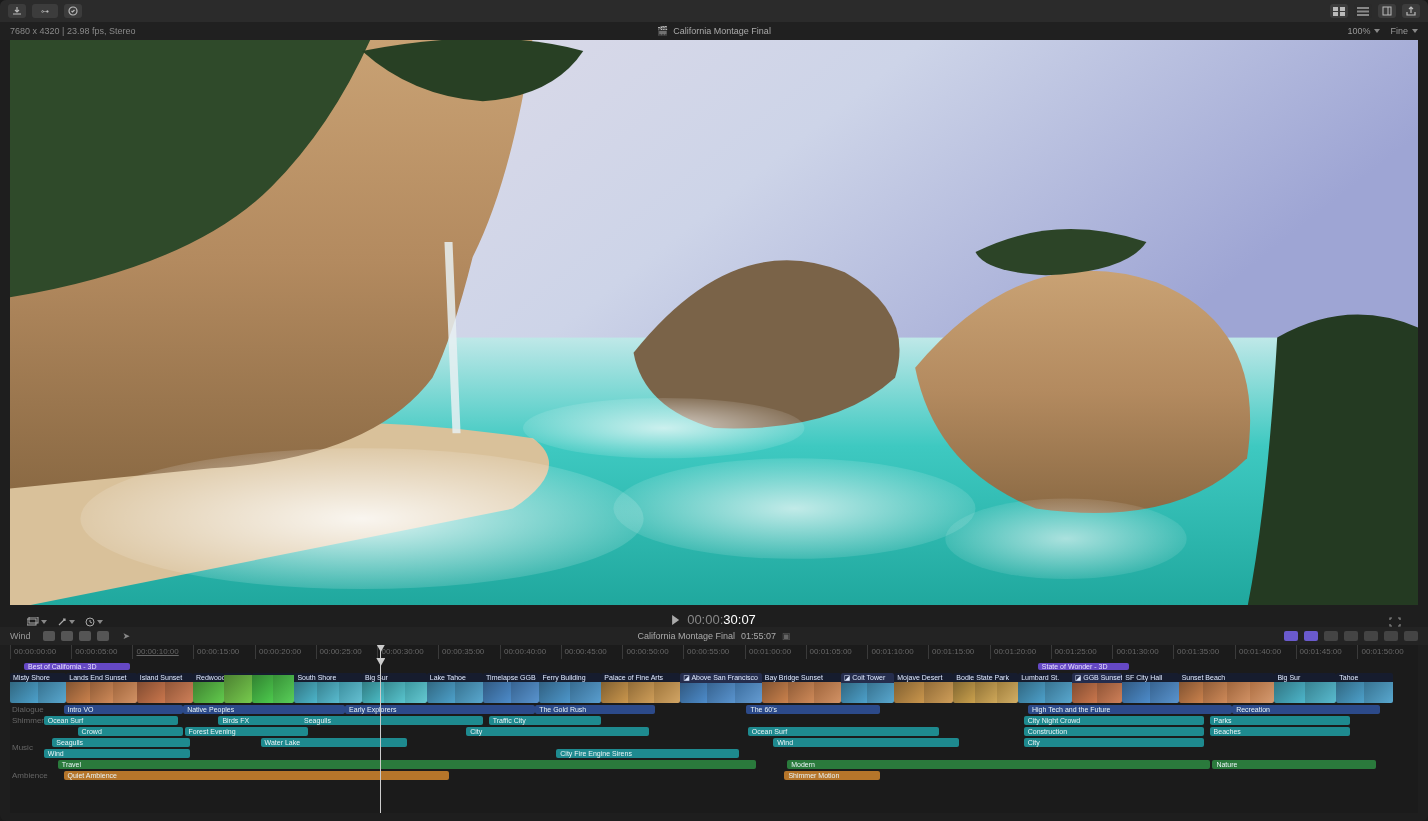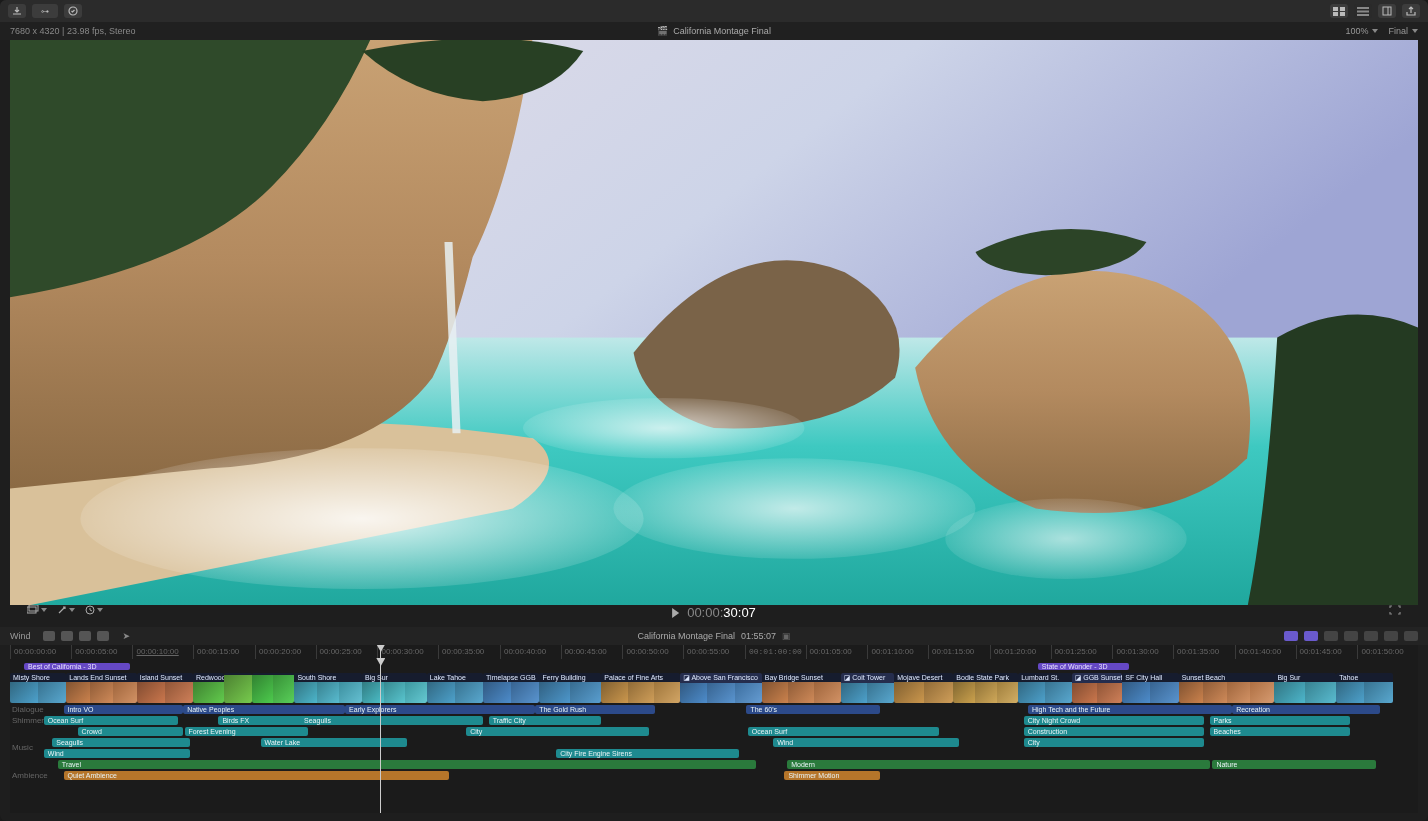--- a/index.html
+++ b/index.html
@@ -16,21 +16,21 @@
 .infobar { height:18px; background:#202020; display:flex; align-items:center; padding:0 10px; font-size:9px; color:#888; }
 .infobar .spacer { flex:1; }
 .infobar .center { position:absolute; left:50%; transform:translateX(-50%); display:flex; align-items:center; gap:5px; color:#aaa; }
 .infobar .right { color:#999; display:flex; align-items:center; gap:4px; }
 
 
 .viewer { flex:1; background:#000; position:relative; margin:0 10px; overflow:hidden; }
 .preview-img { width:100%; height:100%; }
 
 
-.transport { height:22px; background:#1e1e1e; display:flex; align-items:flex-start; padding:0 27px; position:relative; }
+.transport { height:22px; background:#1e1e1e; display:flex; align-items:flex-end; padding:0 27px; position:relative; }
 .transport .tool-left { display:flex; gap:10px; align-items:center; }
 .tool-dd { color:#aaa; font-size:10px; display:flex; align-items:center; gap:2px; cursor:pointer; }
 .transport .center-tc { position:absolute; left:50%; transform:translateX(-50%); display:flex; align-items:center; gap:8px; }
 .play-icon { width:0; height:0; border-left:7px solid #aaa; border-top:5px solid transparent; border-bottom:5px solid transparent; cursor:pointer; }
 .timecode { font-family:ui-monospace,Menlo,monospace; font-size:13px; color:#888; }
 .timecode .highlight { color:#fff; }
 .expand-right { margin-left:auto; color:#888; cursor:pointer; }
 
 
 .tl-header { height:18px; background:#232323; display:flex; align-items:center; padding:0 10px; position:relative; font-size:9px; }
@@ -127,21 +127,21 @@
   <div class="infobar" style="position:relative;">
     <span>7680 x 4320 | 23.98 fps, Stereo</span>
     <div class="center">
       <span>🎬</span>
       <span>California Montage Final</span>
     </div>
     <div class="spacer"></div>
     <div class="right">
       <span>100%</span>
       <span class="chev"></span>
-      <span style="margin-left:6px;">Final</span>
+      <span style="margin-left:6px;">Fine</span>
       <span class="chev"></span>
     </div>
   </div>
 
   <div class="viewer">
     <svg class="preview-img" viewBox="0 0 1400 570" preserveAspectRatio="xMidYMid slice">
       <defs>
         <linearGradient id="sky" x1="0" y1="0" x2="1" y2="0.3">
           <stop offset="0" stop-color="#e7dfe8"></stop>
             <stop offset="0.6" stop-color="#cdd4e8"></stop>
@@ -254,21 +254,21 @@
       <div class="tick" style="left: 8.7%; text-decoration: underline;">00:00:10:00</div>
       <div class="tick" style="left: 13%;">00:00:15:00</div>
       <div class="tick" style="left: 17.4%;">00:00:20:00</div>
       <div class="tick" style="left: 21.7%;">00:00:25:00</div>
       <div class="tick" style="left: 26.1%;">00:00:30:00</div>
       <div class="tick" style="left: 30.4%;">00:00:35:00</div>
       <div class="tick" style="left: 34.8%;">00:00:40:00</div>
       <div class="tick" style="left: 39.1%; text-align: right;">00:00:45:00</div>
       <div class="tick" style="left: 43.5%;">00:00:50:00</div>
       <div class="tick" style="left: 47.8%;">00:00:55:00</div>
-      <div class="tick" style="left: 52.2%; font-family: Liberation Mono, monospace;">00:01:00:00</div>
+      <div class="tick" style="left: 52.2%;">00:01:00:00</div>
       <div class="tick" style="left: 56.5%;">00:01:05:00</div>
       <div class="tick" style="left: 60.9%;">00:01:10:00</div>
       <div class="tick" style="left: 65.2%;">00:01:15:00</div>
       <div class="tick" style="left: 69.6%;">00:01:20:00</div>
       <div class="tick" style="left: 73.9%;">00:01:25:00</div>
       <div class="tick" style="left: 78.3%;">00:01:30:00</div>
       <div class="tick" style="left: 82.6%;">00:01:35:00</div>
       <div class="tick" style="left: 87%;">00:01:40:00</div>
       <div class="tick" style="left: 91.3%;">00:01:45:00</div>
       <div class="tick" style="left: 95.7%;">00:01:50:00</div>

